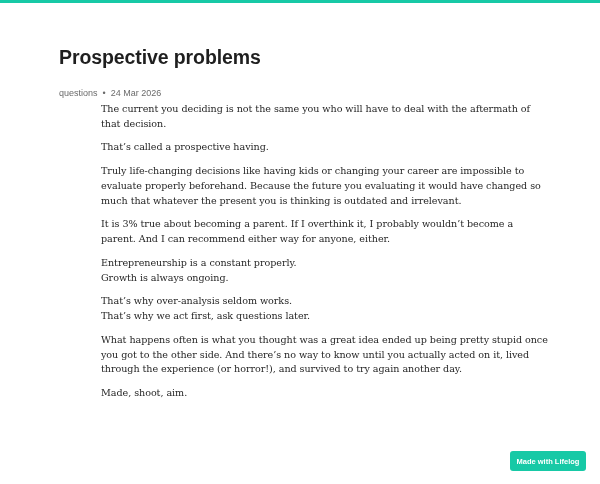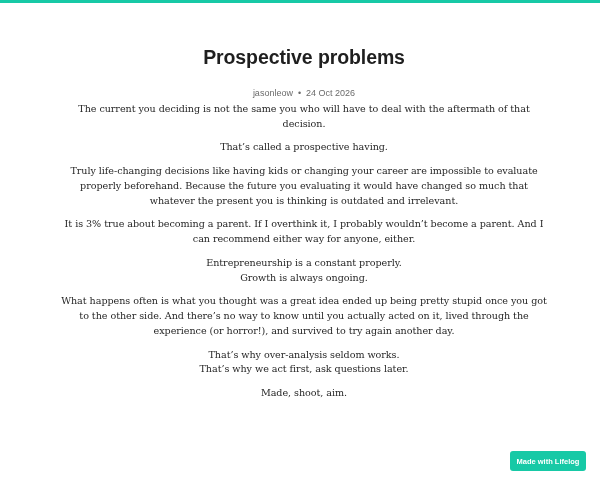--- a/index.html
+++ b/index.html
@@ -1,56 +1,56 @@
 <!DOCTYPE html>
 <html><head>
 <meta charset="utf-8">
 <style>
   html, body { margin:0; padding:0; }
   body {
     width:600px; height:484px; background:#ffffff; position:relative; overflow:hidden;
   }
   .top-bar { position:absolute; left:0; top:0; width:600px; height:3px; background:#17c9a6; }
-  .article { position:absolute; left:59px; top:44px; width:490px;text-align:center; }
+  .article { position:absolute; left:59px; top:44px; width:490px; }
   .title {
     font-family:"Liberation Sans", sans-serif; font-weight:700; font-size:19.5px;
     color:#1f1f1f; margin:0; letter-spacing:-0.1px; line-height:26px;
   }
   .meta {
     font-family:"Liberation Sans", sans-serif; font-size:9px; color:#6b6b6b;
     margin-top:17px; line-height:12px;
   }
   .meta .dot { margin:0 5px; }
-  .body { margin-top:3px; }
+  .body { margin-top:3px;margin-left:42px; }
   .para {
     font-family:"DejaVu Serif", serif; font-size:9.6px; line-height:14.6px;
     color:#262626; margin:0 0 9.3px 0; letter-spacing:-0.05px;
   }
   .made-with {
     position:absolute; left:510px; top:451px; width:76px; height:20px;
     background:#17c9a6; color:#ffffff; border-radius:3px; border:none;
     font-family:"Liberation Sans", sans-serif; font-size:7.5px; font-weight:600;
     display:flex; align-items:center; justify-content:center; cursor:pointer; padding:0;
   }
 </style>
 </head>
 <body>
 
 <div class="top-bar"></div>
 
 <div class="article">
   <h1 class="title">Prospective problems</h1>
   <div class="meta">
-    <span>jasonleow</span><span class="dot">•</span><span>24 Oct 2026</span>
+    <span>questions</span><span class="dot">•</span><span>24 Mar 2026</span>
   </div>
   <div class="body" id="post-body">
       <p class="para"><span>The current you deciding is not the same you who will have to deal with the aftermath of that decision.</span></p>
       <p class="para"><span>That’s called a prospective having.</span></p>
       <p class="para"><span>Truly life-changing decisions like having kids or changing your career are impossible to evaluate properly beforehand. Because the future you evaluating it would have changed so much that whatever the present you is thinking is outdated and irrelevant.</span></p>
       <p class="para"><span>It is 3% true about becoming a parent. If I overthink it, I probably wouldn’t become a parent. And I can recommend either way for anyone, either.</span></p>
       <p class="para"><span>Entrepreneurship is a constant properly.</span><br><span>Growth is always ongoing.</span></p>
+      <p class="para"><span>That’s why over-analysis seldom works.</span><br><span>That’s why we act first, ask questions later.</span></p>
       <p class="para"><span>What happens often is what you thought was a great idea ended up being pretty stupid once you got to the other side. And there’s no way to know until you actually acted on it, lived through the experience (or horror!), and survived to try again another day.</span></p>
-      <p class="para"><span>That’s why over-analysis seldom works.</span><br><span>That’s why we act first, ask questions later.</span></p>
       <p class="para"><span>Made, shoot, aim.</span></p>
     </div>
 </div>
 
 <button class="made-with">Made with Lifelog</button>
 
 </body></html>

